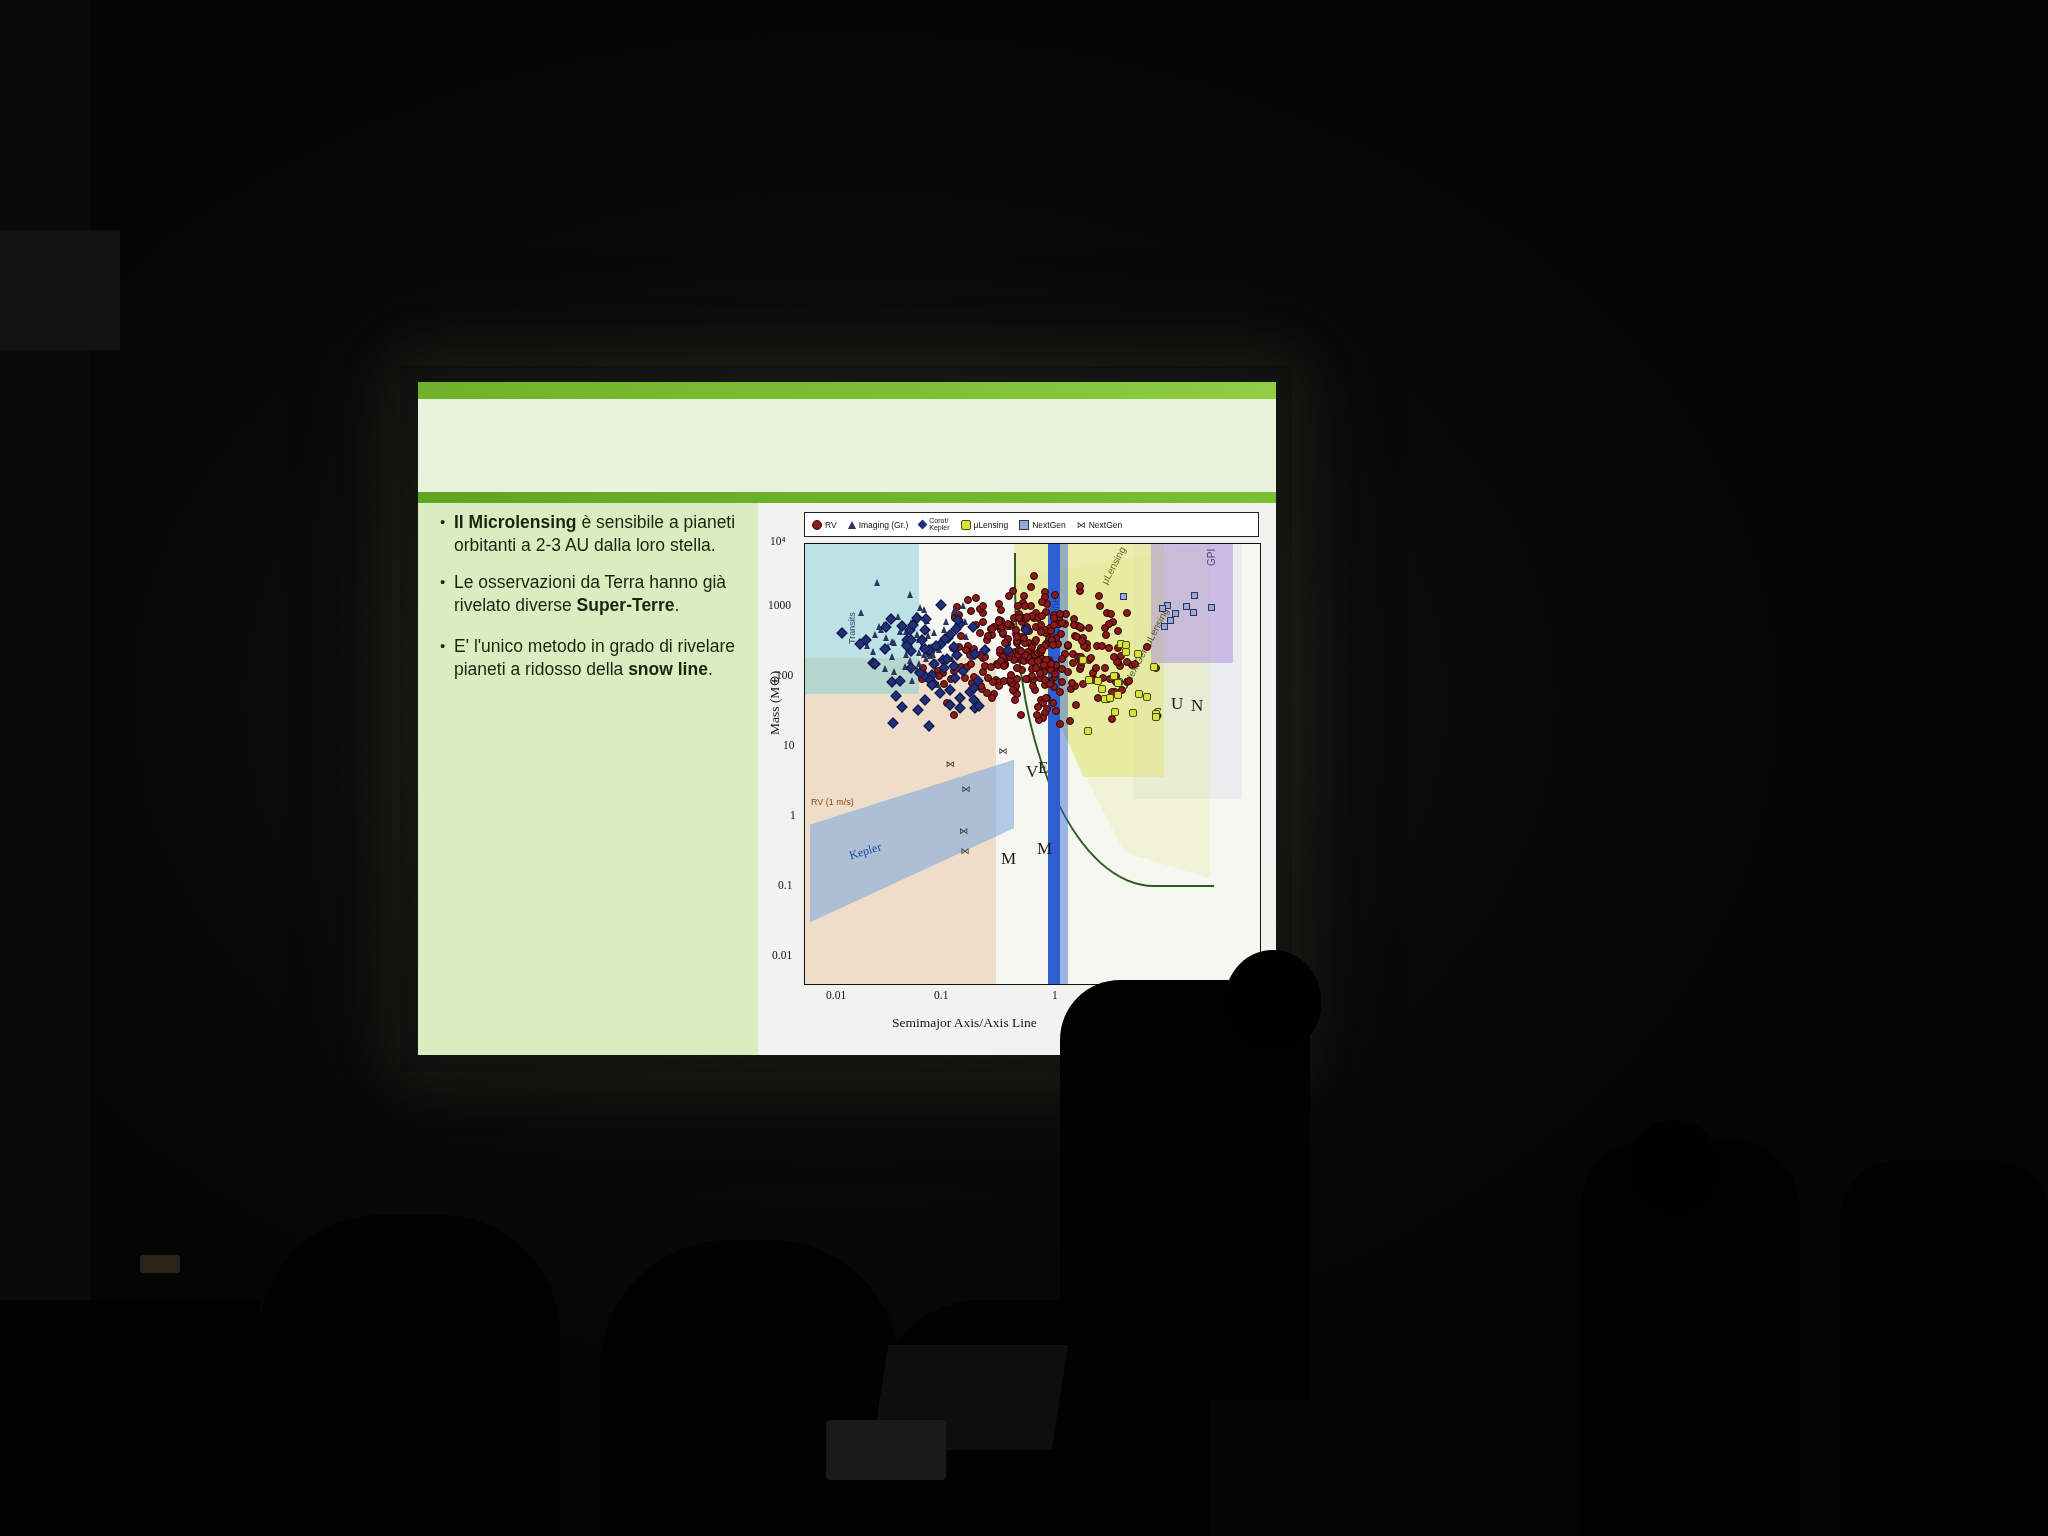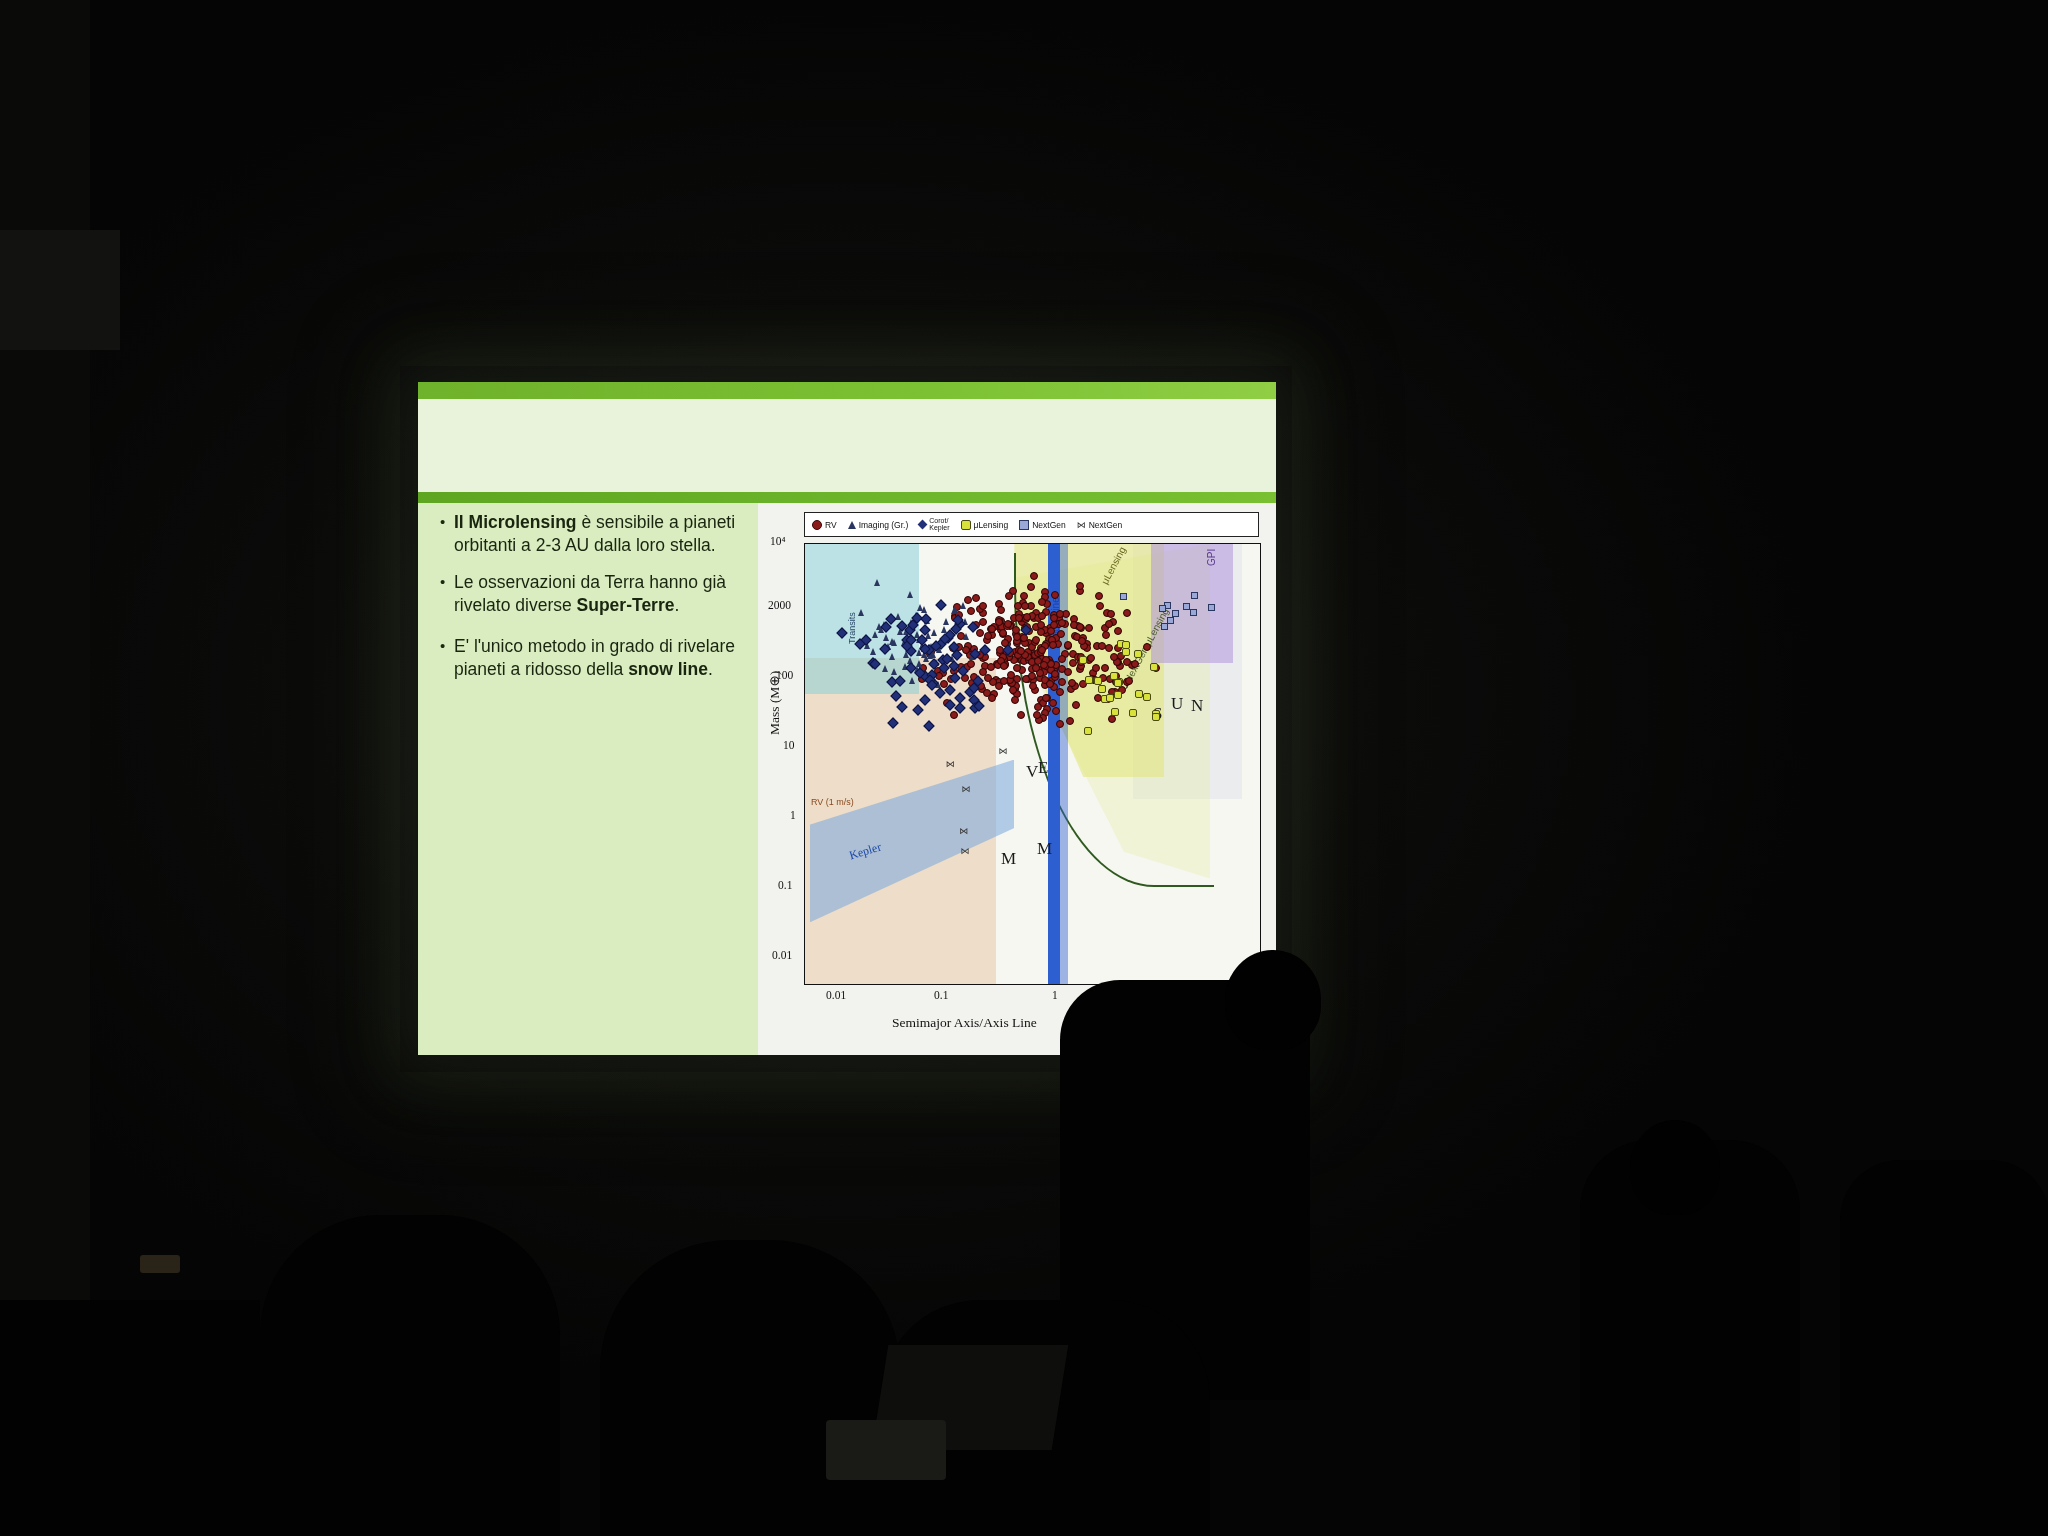--- a/index.html
+++ b/index.html
@@ -807,21 +807,21 @@
             <div style="position: absolute; left: 354.087px; top: 61.2418px; width: 5px; height: 5px; background: rgb(154, 168, 216); border: 1px solid rgb(42, 53, 96);"></div>
             <div style="position: absolute; left: 378.466px; top: 58.8609px; width: 5px; height: 5px; background: rgb(154, 168, 216); border: 1px solid rgb(42, 53, 96);"></div>
             <div style="position: absolute; left: 193.409px; top: 203.557px; width: 6px; height: 6px; background: transparent; color: rgb(51, 51, 51); font-size: 9px; line-height: 6px;">⋈</div>
             <div style="position: absolute; left: 156.536px; top: 241.545px; width: 6px; height: 6px; background: transparent; color: rgb(51, 51, 51); font-size: 9px; line-height: 6px;">⋈</div>
             <div style="position: absolute; left: 140.631px; top: 216.676px; width: 6px; height: 6px; background: transparent; color: rgb(51, 51, 51); font-size: 9px; line-height: 6px;">⋈</div>
             <div style="position: absolute; left: 155.492px; top: 304.496px; width: 6px; height: 6px; background: transparent; color: rgb(51, 51, 51); font-size: 9px; line-height: 6px;">⋈</div>
             <div style="position: absolute; left: 154.185px; top: 283.528px; width: 6px; height: 6px; background: transparent; color: rgb(51, 51, 51); font-size: 9px; line-height: 6px;">⋈</div>
           </div>
 
         <div class="tick-y" style="left:-34px;top:-8px;">10⁴</div>
-        <div class="tick-y" style="left:-36px;top:56px;">2000</div>
+        <div class="tick-y" style="left:-36px;top:56px;">1000</div>
         <div class="tick-y" style="left:-28px;top:126px;">100</div>
         <div class="tick-y" style="left:-21px;top:196px;">10</div>
         <div class="tick-y" style="left:-14px;top:266px;">1</div>
         <div class="tick-y" style="left:-26px;top:336px;">0.1</div>
         <div class="tick-y" style="left:-32px;top:406px;">0.01</div>
 
         <div class="tick-x" style="left:22px;top:446px;">0.01</div>
         <div class="tick-x" style="left:130px;top:446px;">0.1</div>
         <div class="tick-x" style="left:248px;top:446px;">1</div>
         <div class="tick-x" style="left:356px;top:446px;">10</div>

